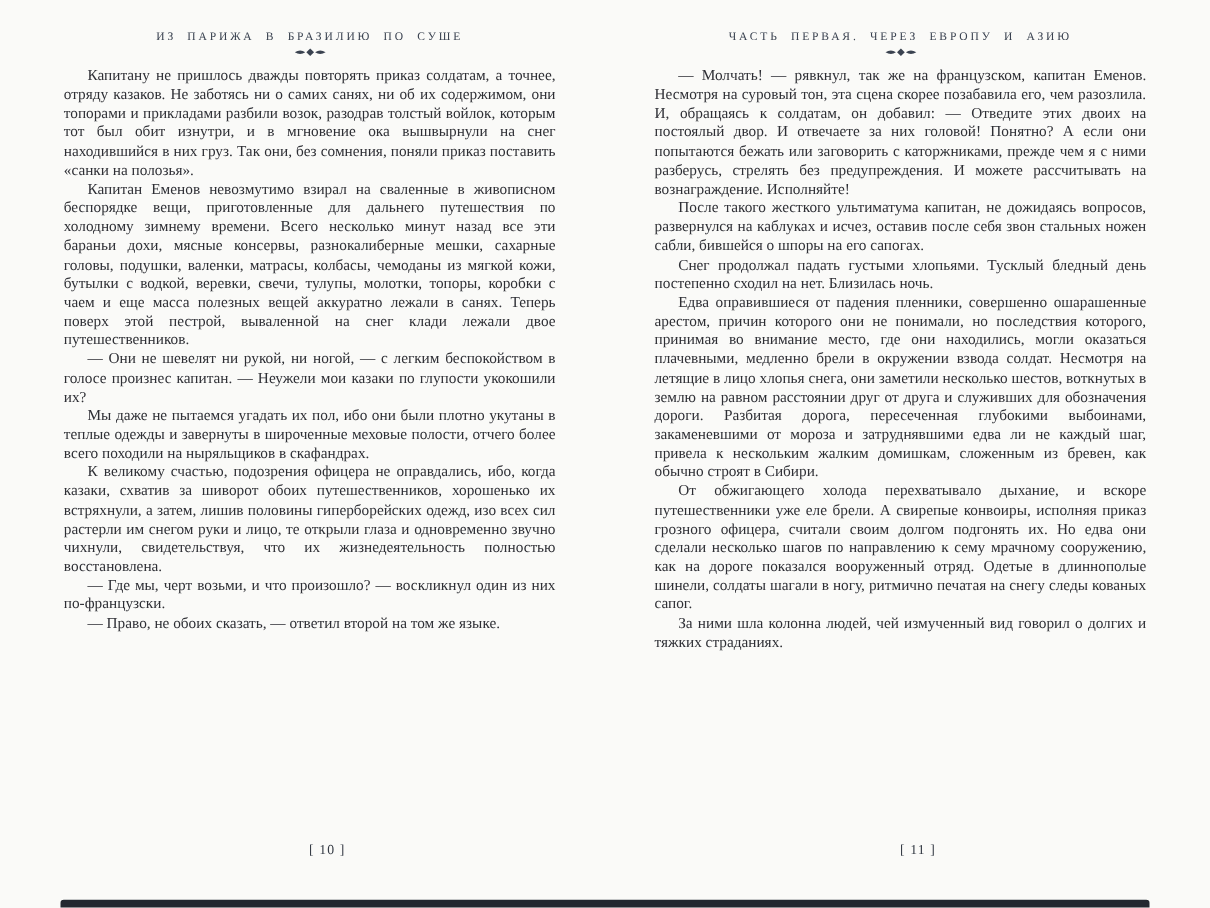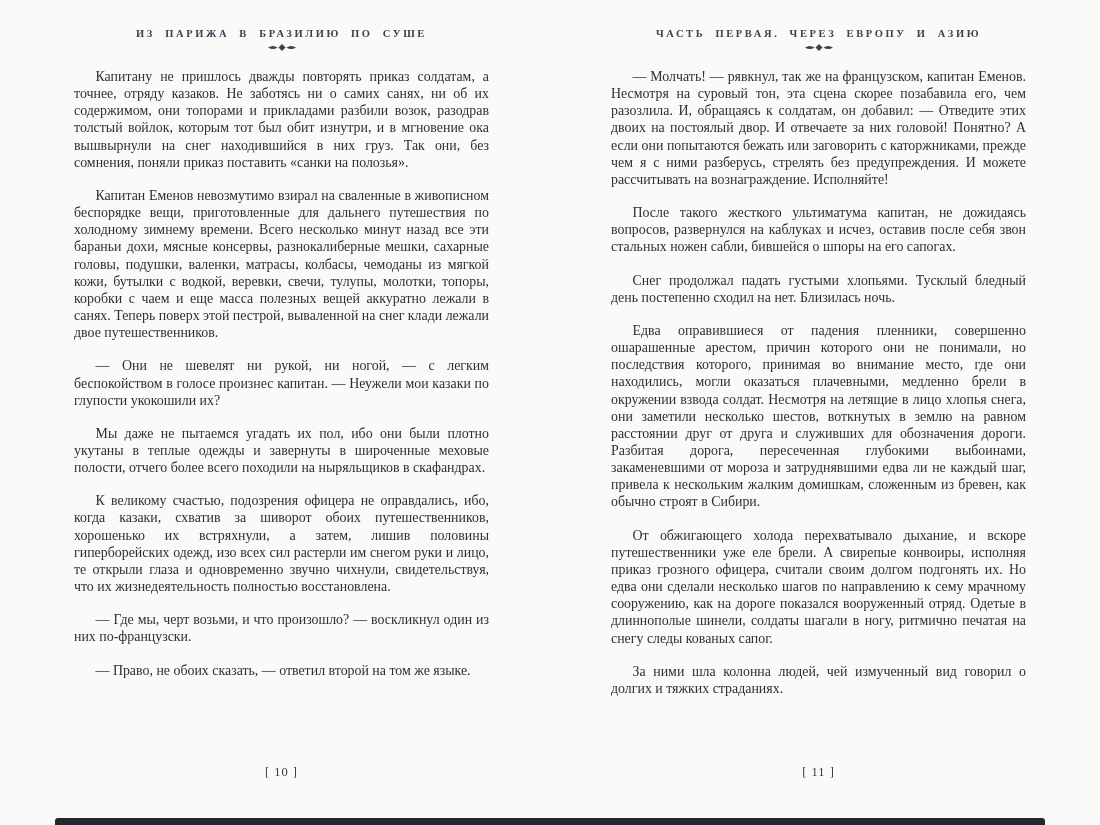--- a/index.html
+++ b/index.html
@@ -19,47 +19,47 @@
     gap: 90px;
   }
   .page {
     width: 447px;
     height: 752px;
     position: relative;
   }
   .running-head {
     text-align: center;
     font-size: 10.5px;
-    font-weight: bold;
+    font-weight: normal;
     letter-spacing: 2.6px;
     word-spacing: 5px;
     color: #3a4250;
     white-space: nowrap;
   }
   .ornament {
     display: block;
     margin: 4px auto 9px auto;
     color: #3a4250;
   }
   .body-text {
     font-size: 13.9px;
     line-height: 17.15px;
     color: #2e2f35;
     text-align: justify;
     hyphens: auto;
     -webkit-hyphens: auto;
   }
   .body-text p {
-    margin: 16px;
+    margin: 0;
     text-indent: 1.55em;
   }
   .folio {
     position: absolute;
     bottom: 0;
-    left: 0;
+    left: 16px;
     width: 100%;
     text-align: center;
     font-size: 12.5px;
     letter-spacing: 1px;
     color: #343a44;
   }
   .book-edge {
     position: absolute;
     left: 55px;
     right: 55px;

